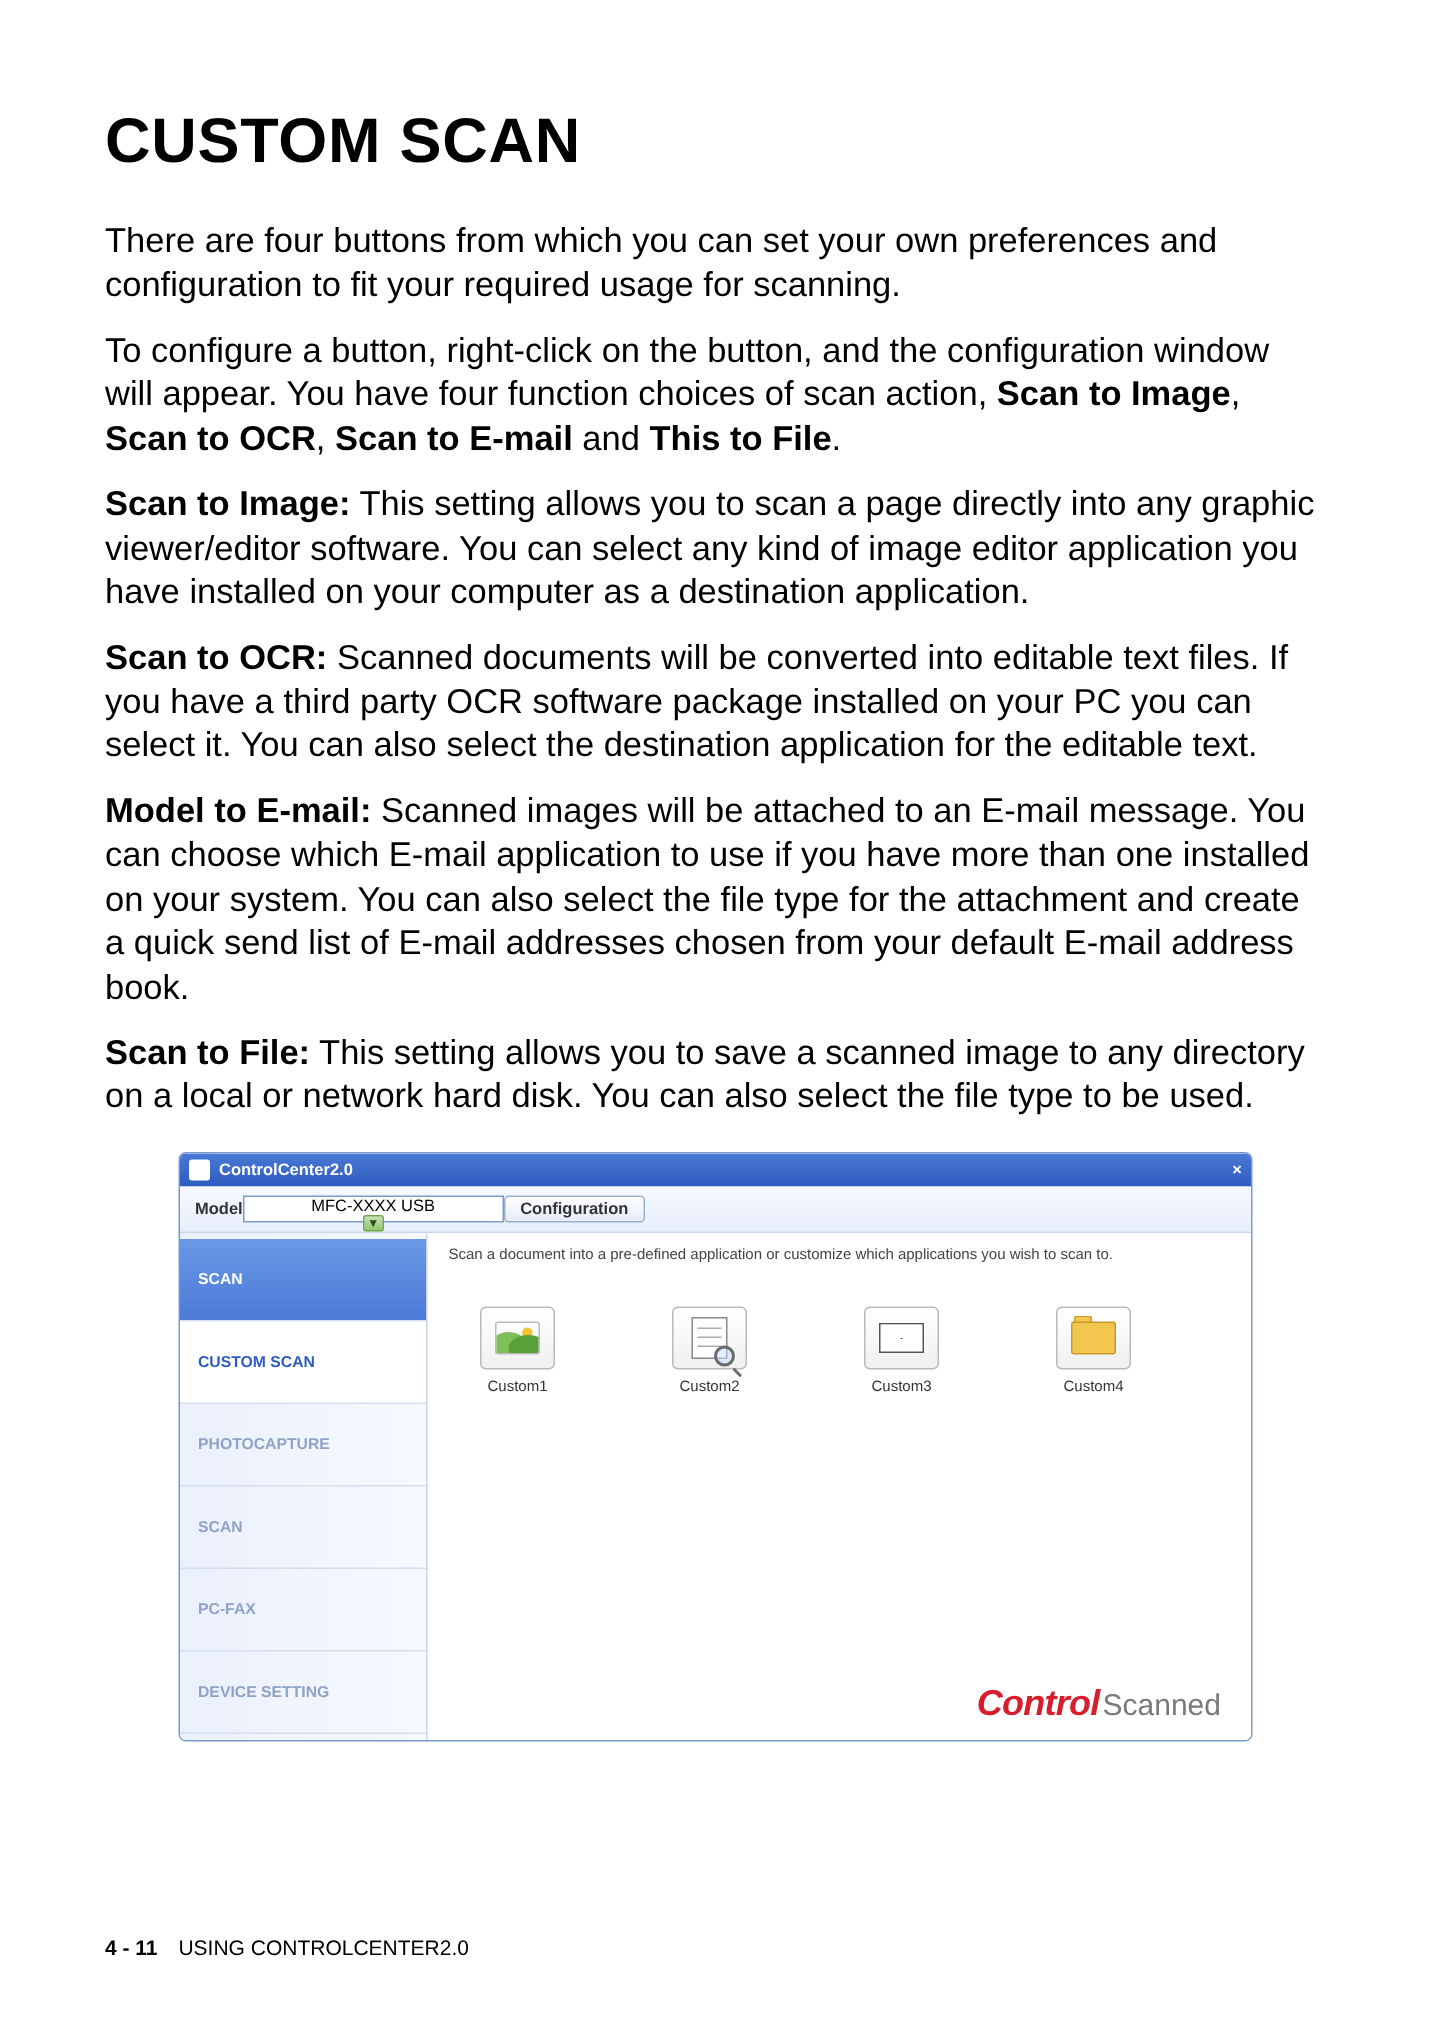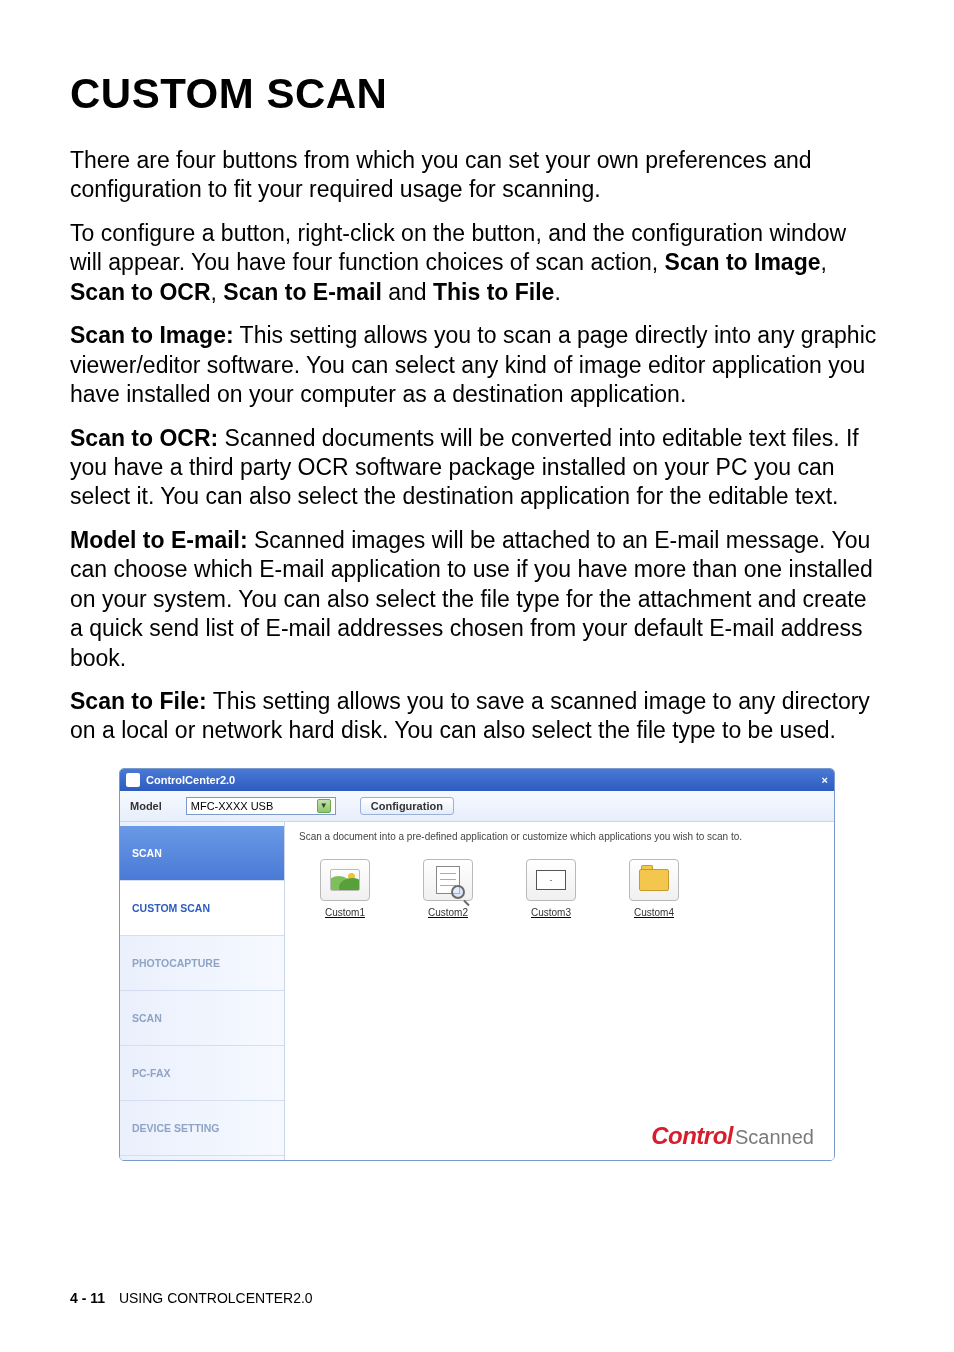--- a/index.html
+++ b/index.html
@@ -54,34 +54,35 @@
   .tb-icon {
     width: 14px; height: 14px;
     background: #fff;
     border-radius: 2px;
     display: inline-block;
   }
   .app-toolbar {
     background: linear-gradient(#f6f9ff, #e7eefb);
     display: flex;
     align-items: center;
-    gap: 24px;
+    gap: 0;
     padding: 6px 10px;
     border-bottom: 1px solid #c8d5ea;
   }
   .app-toolbar .lbl { font-weight: bold; color: #333; }
   .model-select {
     display: inline-flex;
     align-items: center;
     background: #fff;
     border: 1px solid #7a9acc;
     height: 18px;
-    width: 150px;
+    width: 174px;
     padding: 0 4px;
     justify-content: space-between;
+    flex-direction: column;
   }
   .caret {
     width: 14px; height: 14px;
     background: linear-gradient(#c6e0b4, #8fc66a);
     border: 1px solid #6ea84a;
     display: inline-flex; align-items: center; justify-content: center;
     border-radius: 2px;
     color: #2a4a1a; font-size: 8px;
   }
   .config-btn {
@@ -111,29 +112,28 @@
     flex: 1;
     background: #fff;
     border-left: 1px solid #c8d5ea;
     padding: 8px 14px 10px 14px;
     display: flex;
     flex-direction: column;
   }
   .desc {
     color: #444;
     font-size: 10px;
-    margin-bottom: 10px;
+    margin-bottom: 22px;
     line-height: 1.3;
   }
   .btn-row {
     display: flex;
-    gap: 31px;
+    gap: 56px;
     align-items: flex-start;
     padding: 6px 10px 10px 10px;
-    text-decoration: underline;
   }
   .custom-btn { display: flex; flex-direction: column; align-items: center; width: 72px; }
   .icon-box {
     width: 50px; height: 42px;
     border: 1px solid #b9b9b9;
     border-radius: 4px;
     background: linear-gradient(#ffffff, #f0f0f0);
     display: flex; align-items: center; justify-content: center;
     margin-bottom: 6px;
   }

